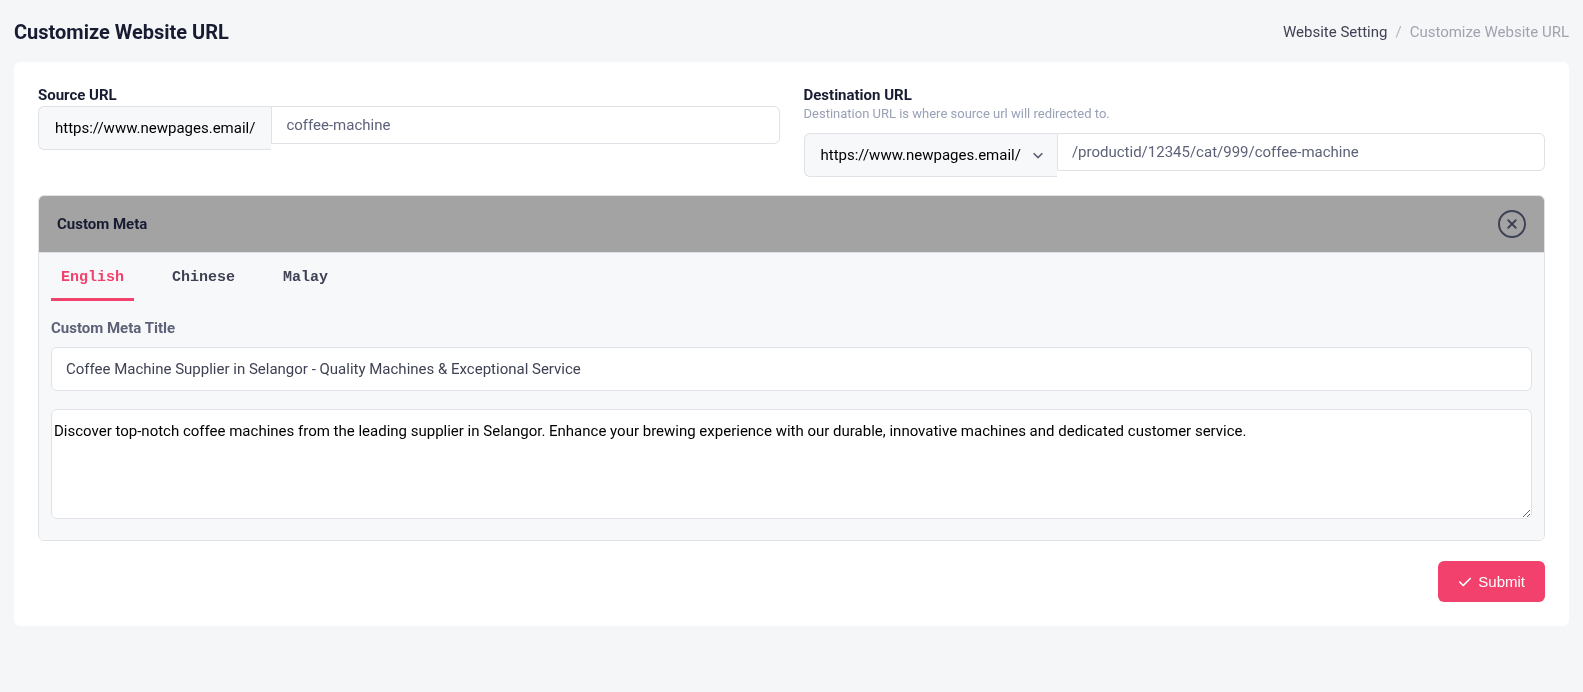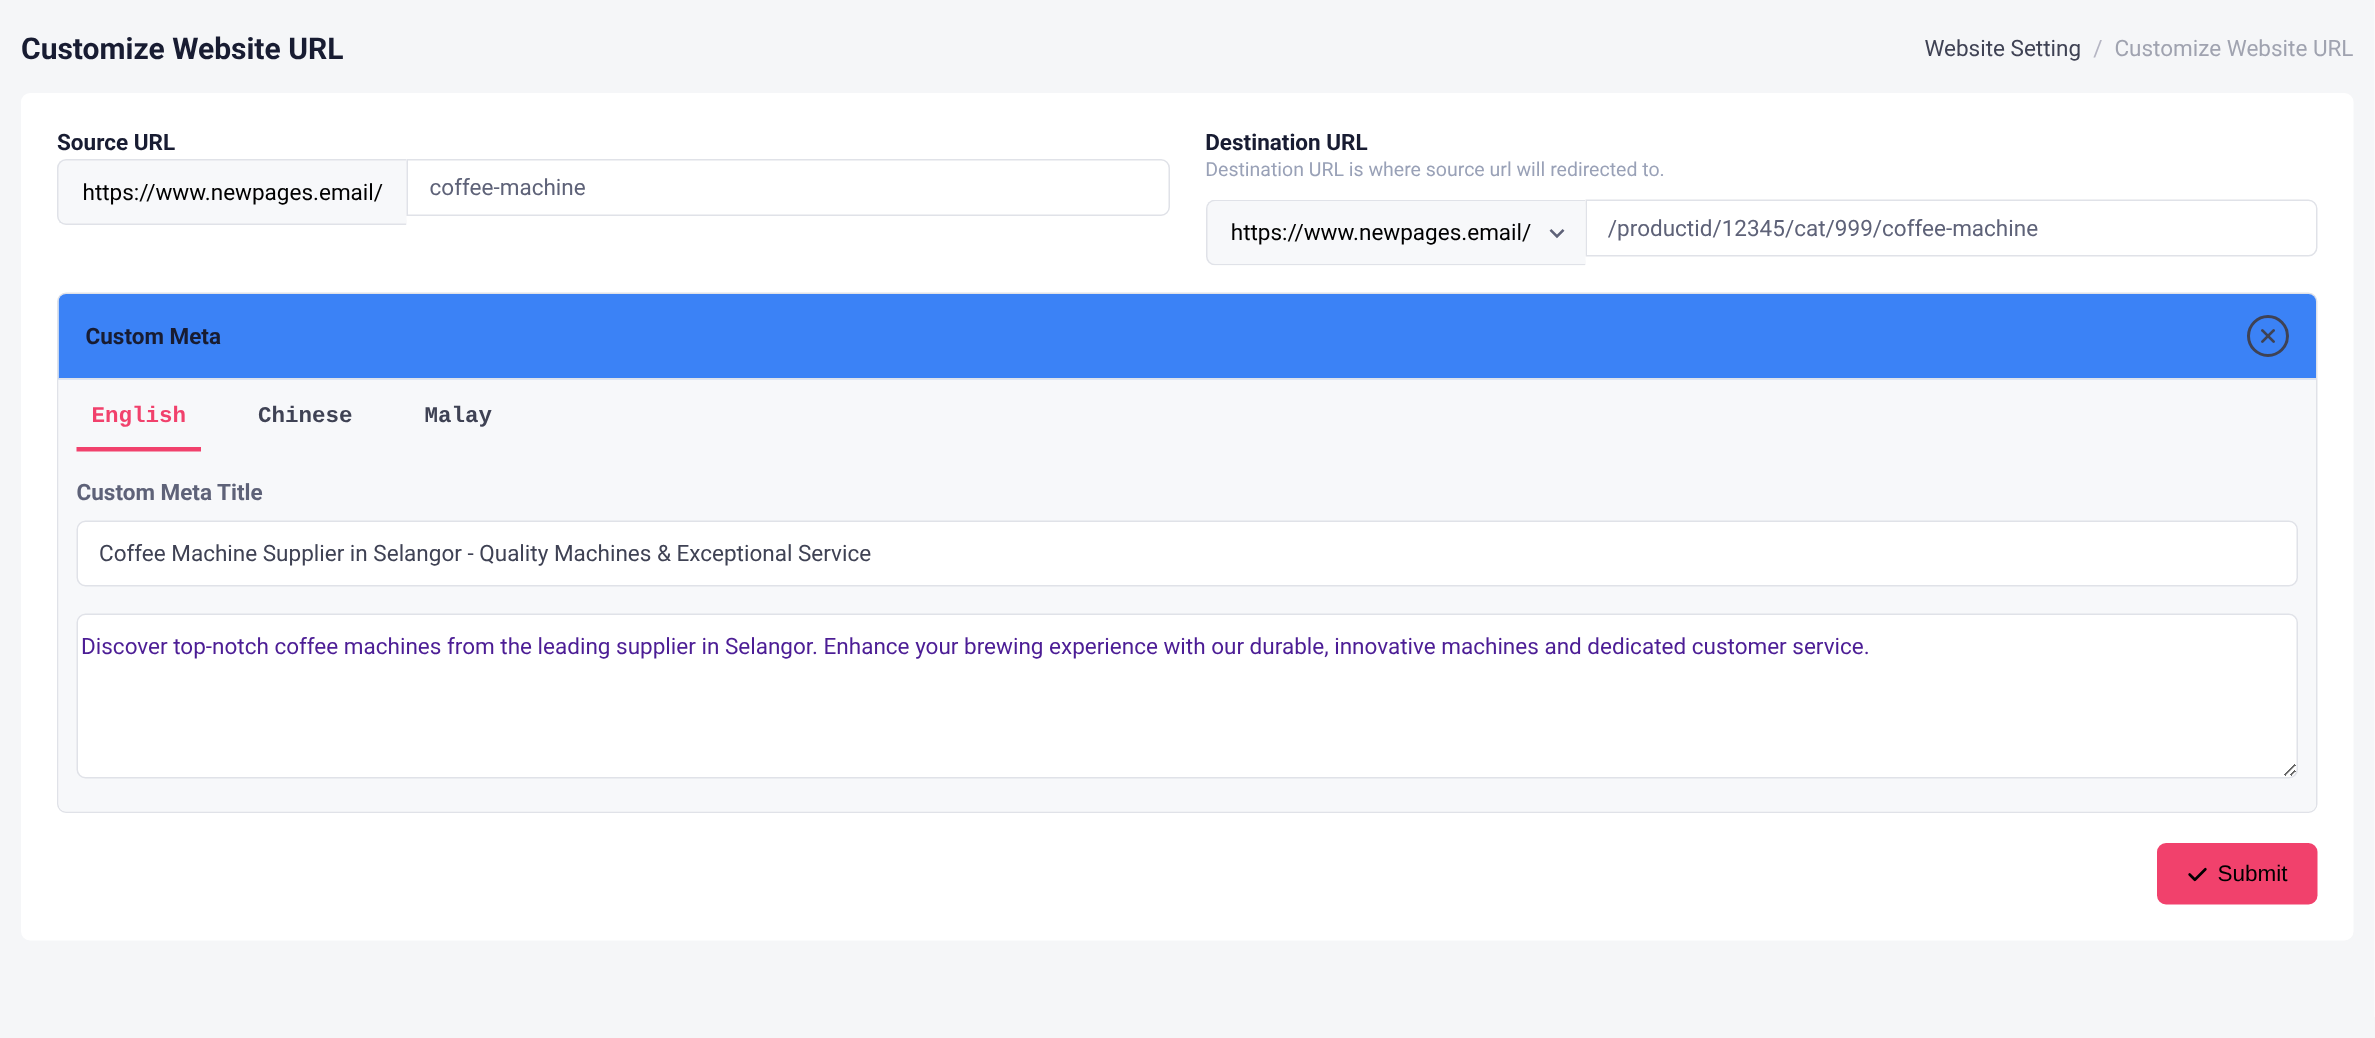--- a/index.html
+++ b/index.html
@@ -106,21 +106,21 @@
       font-family: inherit;
       outline: none;
       min-width: 0;
     }
     .meta-card {
       border: 1px solid #e0e2e8;
       border-radius: 6px;
       overflow: hidden;
     }
     .meta-header {
-      background: #3b82f6;
+      background: #a3a3a3;
       padding: 14px 18px;
       border-bottom: 1px solid #e0e2e8;
       display: flex;
       justify-content: space-between;
       align-items: center;
     }
     .meta-header-title {
       font-weight: 700;
       color: #181c32;
       font-size: 15px;
@@ -185,35 +185,35 @@
       outline: none;
       background: #fff;
       margin-bottom: 18px;
     }
     .meta-textarea {
       width: 100%;
       border: 1px solid #e0e2e8;
       border-radius: 6px;
       padding: 12px 2px;
       font-size: 15px;
-      color: #4c1d95;
+      color: #000000;
       font-family: inherit;
       outline: none;
       background: #fff;
       resize: both;
       min-height: 110px;
     }
     .actions {
       display: flex;
       justify-content: flex-end;
       margin-top: 20px;
     }
     .btn-submit {
       background: #f1416c;
-      color: #000000;
+      color: #ffffff;
       border: none;
       border-radius: 6px;
       padding: 12px 20px;
       font-size: 15px;
       font-weight: 500;
       cursor: pointer;
       display: inline-flex;
       align-items: center;
       gap: 6px;
     }

